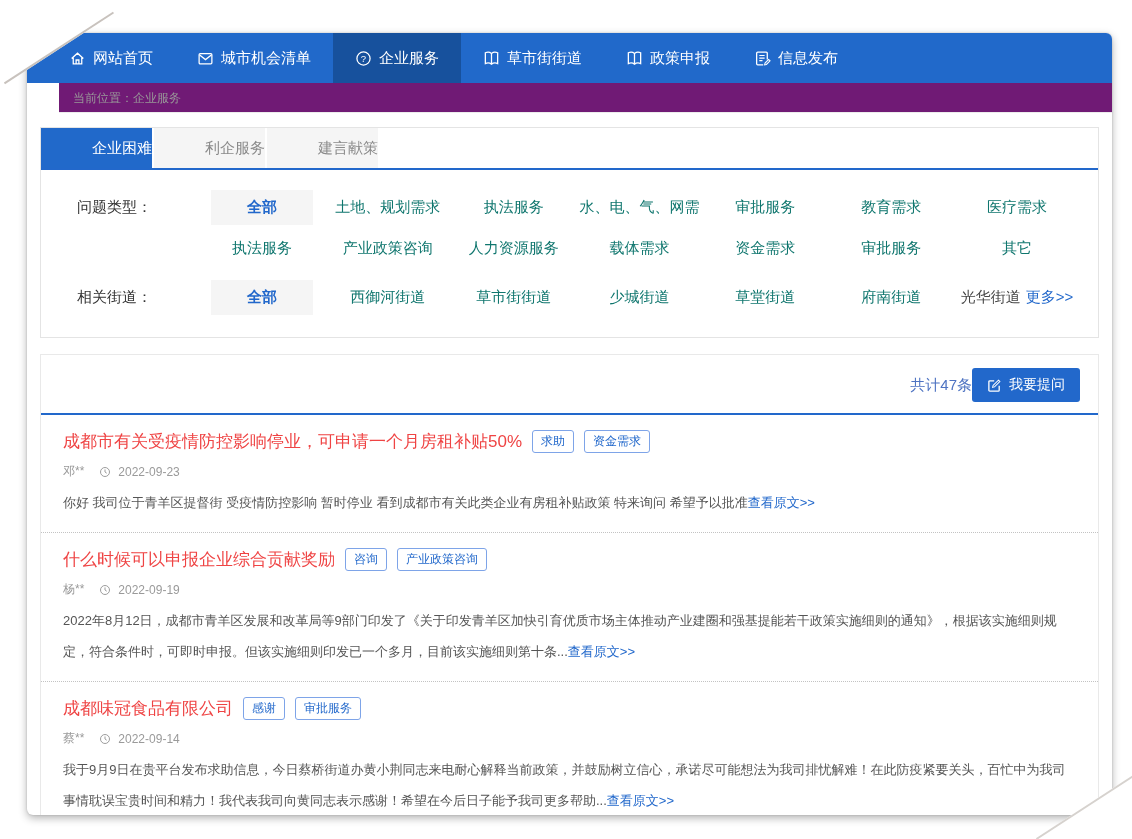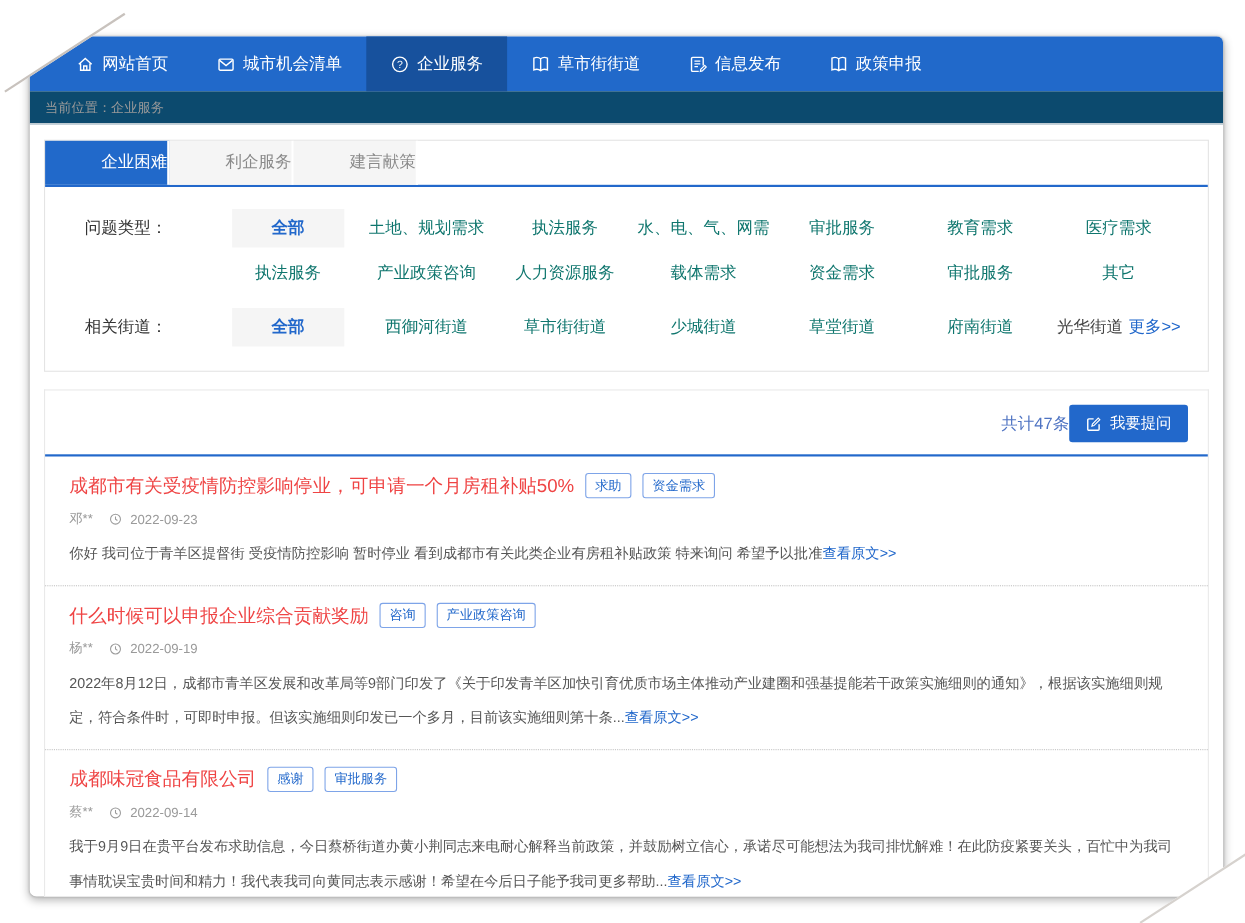--- a/index.html
+++ b/index.html
@@ -11,21 +11,21 @@
 
   .card { position:absolute; left:27px; top:33px; width:1085px; height:782px; background:#fff; border-radius:6px; box-shadow:0 3px 9px rgba(0,0,0,.30), 0 0 2px rgba(0,0,0,.18); overflow:hidden; z-index:2; }
 
   
   .nav { height:50px; background:#2169ca; display:flex; align-items:stretch; padding-left:20px; }
   .nav-item { display:flex; align-items:center; gap:7px; padding:0 22px; color:#fff; font-size:15px; cursor:pointer; white-space:nowrap; }
   .nav-item.active { background:#17519d; }
   .nav-item svg { width:17px; height:17px; }
 
   
-  .breadcrumb { height:30px; line-height:30px; background:#0c4a6e; color:#999; font-size:12px; padding-left:14px; border-bottom:1px solid #ececec; }
+  .breadcrumb { height:30px; line-height:30px; background:#701a75; color:#999; font-size:12px; padding-left:14px; border-bottom:1px solid #ececec;margin-left:32px; }
 
   
   .filter-panel { margin:14px 13px 0; border:1px solid #e4e4e4; background:#fff; }
   .tabs { display:flex; border-bottom:2px solid #2268cb; }
   .tab { width:113px; height:40px; line-height:40px; text-align:right; font-size:15px; background:#f5f5f5; color:#8a8a8a; border-right:2px solid #fff; cursor:pointer; }
   .tab.active { background:#2169ca; color:#fff; }
 
   .filter-grid { display:grid; grid-template-columns:138px repeat(7,1fr); row-gap:14px; align-items:center; padding:20px 18px 0 20px; }
   .filter-grid.street { padding-top:22px; padding-bottom:22px; }
   .f-label { font-size:15px; color:#333; padding-left:16px; }
@@ -81,31 +81,31 @@
       <span>企业服务</span>
     </div>
     <div class="nav-item">
       <svg viewBox="0 0 16 16">
           <path d="M8 3.2C6.5 2 3.8 1.9 2.2 2.6v10.2C3.8 12.1 6.5 12.2 8 13.4c1.5-1.2 4.2-1.3 5.8-.6V2.6C12.2 1.9 9.5 2 8 3.2Zm0 0v10.2" stroke="currentColor" fill="none" stroke-width="1.2"></path>
         </svg>
       <span>草市街街道</span>
     </div>
     <div class="nav-item">
       <svg viewBox="0 0 16 16">
+          <path d="M8 3.2C6.5 2 3.8 1.9 2.2 2.6v10.2C3.8 12.1 6.5 12.2 8 13.4c1.5-1.2 4.2-1.3 5.8-.6V2.6C12.2 1.9 9.5 2 8 3.2Zm0 0v10.2" stroke="currentColor" fill="none" stroke-width="1.2"></path>
+        </svg>
+      <span>政策申报</span>
+    </div>
+    <div class="nav-item">
+      <svg viewBox="0 0 16 16">
           <path d="M12.5 9V3a1 1 0 0 0-1-1h-8a1 1 0 0 0-1 1v10a1 1 0 0 0 1 1h5.2" stroke="currentColor" fill="none" stroke-width="1.2"></path>
           <path d="M5 5.2h5M5 7.6h5M5 10h3" stroke="currentColor" stroke-width="1.1"></path>
           <path d="m13.8 8.9-3.4 3.4-.4 1.7 1.7-.4 3.4-3.4z" stroke="currentColor" fill="none" stroke-width="1"></path>
         </svg>
       <span>信息发布</span>
-    </div>
-    <div class="nav-item">
-      <svg viewBox="0 0 16 16">
-          <path d="M8 3.2C6.5 2 3.8 1.9 2.2 2.6v10.2C3.8 12.1 6.5 12.2 8 13.4c1.5-1.2 4.2-1.3 5.8-.6V2.6C12.2 1.9 9.5 2 8 3.2Zm0 0v10.2" stroke="currentColor" fill="none" stroke-width="1.2"></path>
-        </svg>
-      <span>政策申报</span>
     </div>
   </div>
 
   <div class="breadcrumb">当前位置：企业服务</div>
 
   <div class="filter-panel">
     <div class="tabs">
       <div class="tab active">企业困难</div>
       <div class="tab">利企服务</div>
       <div class="tab">建言献策</div>

